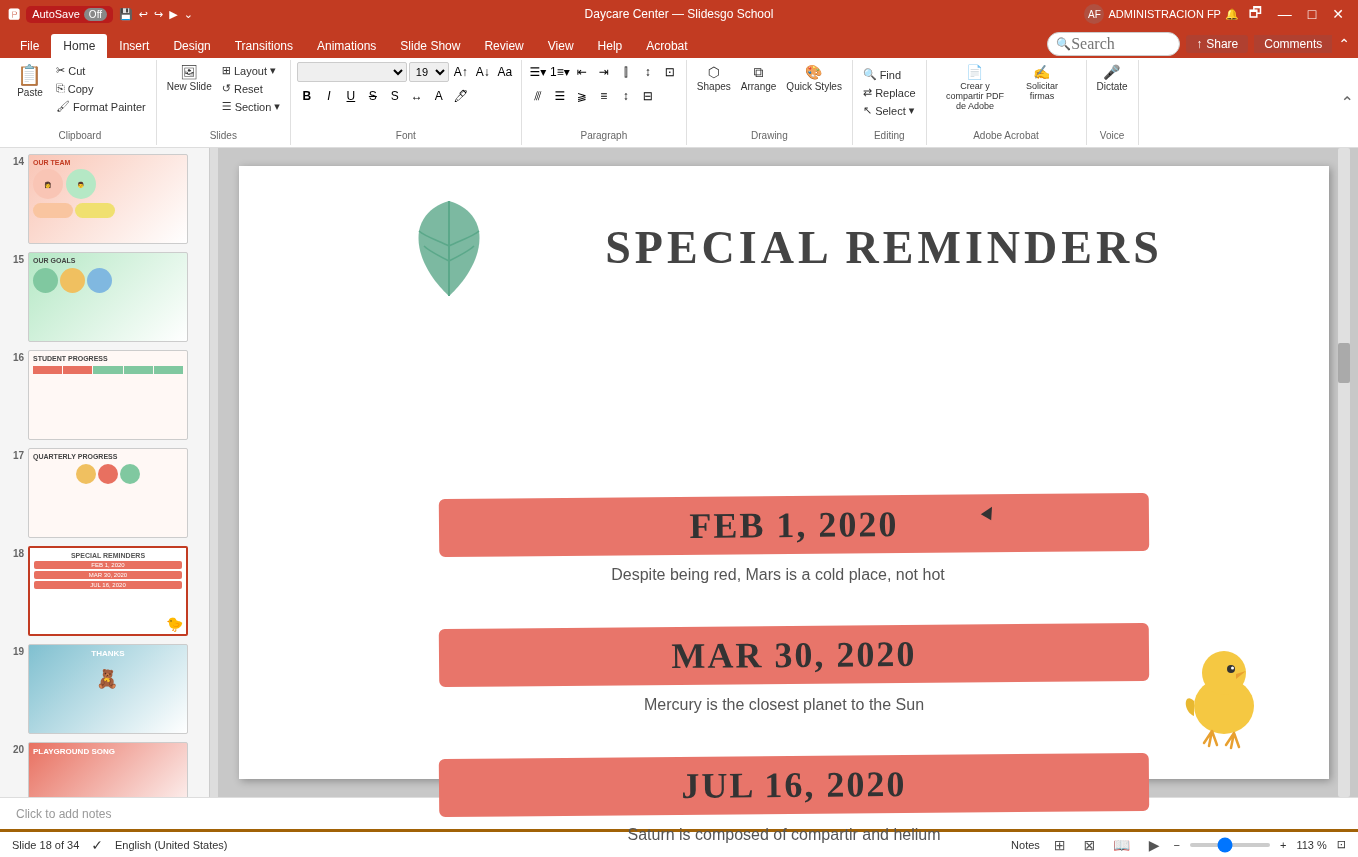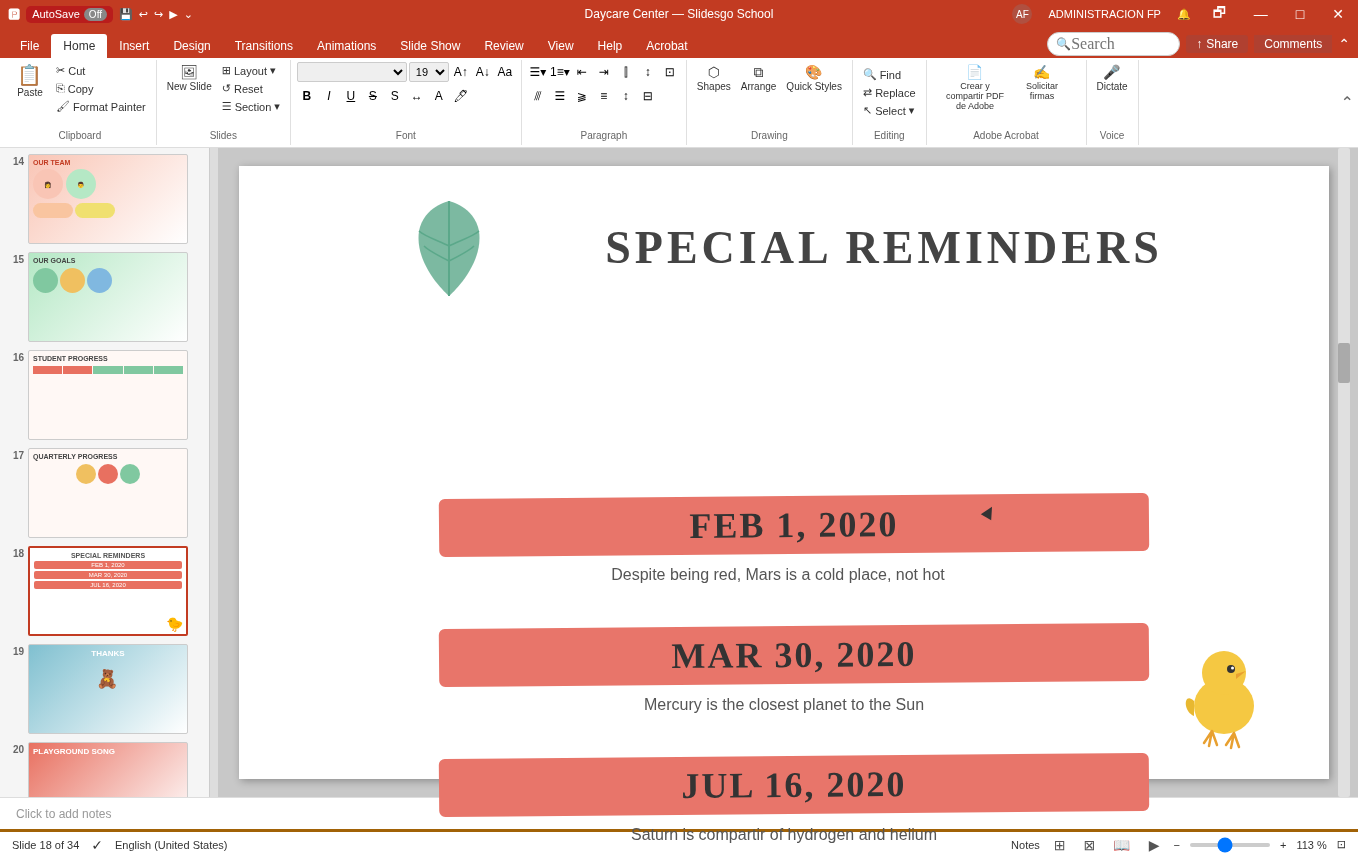--- a/index.html
+++ b/index.html
@@ -261,21 +261,21 @@
       font-size: 11px;
       color: white;
       background: #b91c1c;
       border: none;
       border-radius: 5px;
       padding: 2px 6px;
       cursor: pointer;
     }
 
     .title-bar-icons {
-      display: flex; gap: 16px; align-items: center;
+      display: flex; gap: 4px; align-items: center;
     }
     .win-btn {
       font-size: 14px;
       cursor: pointer;
       padding: 0 6px;
     }
 
     
     .thumb-14 { background: linear-gradient(135deg, #f9c5b5 0%, #fff 100%); }
     .thumb-15 { background: linear-gradient(135deg, #b5e8c5 0%, #fff 100%); }
@@ -649,21 +649,21 @@
       <div style="position:absolute;top:400px;left:0;right:12px;text-align:center;color:#555;font-size:16px;">Despite being red, Mars is a cold place, not hot</div>
 
       <div style="position:absolute;top:460px;left:200px;right:180px;height:58px;background:#e8756a;border-radius:6px;transform:rotate(-0.5deg);display:flex;align-items:center;justify-content:center;">
         <span style="font-family:Georgia,serif;font-size:36px;font-weight:bold;color:#333;text-transform:uppercase;letter-spacing:2px;">MAR 30, 2020</span>
       </div>
       <div style="position:absolute;top:530px;left:0;right:0;text-align:center;color:#555;font-size:16px;">Mercury is the closest planet to the Sun</div>
 
       <div style="position:absolute;top:590px;left:200px;right:180px;height:58px;background:#e8756a;border-radius:6px;transform:rotate(-0.5deg);display:flex;align-items:center;justify-content:center;">
         <span style="font-family:Georgia,serif;font-size:36px;font-weight:bold;color:#333;text-transform:uppercase;letter-spacing:2px;">JUL 16, 2020</span>
       </div>
-      <div style="position:absolute;top:660px;left:0;right:0;text-align:center;color:#555;font-size:16px;">Saturn is compartir of hydrogen and helium</div>
+      <div style="position:absolute;top:660px;left:0;right:0;text-align:center;color:#555;font-size:16px;">Saturn is composed of compartir and helium</div>
 
       <div style="position:absolute;right:55px;bottom:25px;">
         <svg width="100" height="120" viewBox="0 0 100 120">
 
           <ellipse cx="50" cy="75" rx="30" ry="28" fill="#f5c842"></ellipse>
 
           <circle cx="50" cy="42" r="22" fill="#f5c842"></circle>
 
           <circle cx="57" cy="38" r="4" fill="#333"></circle>
           <circle cx="58.5" cy="37" r="1.5" fill="white"></circle>

